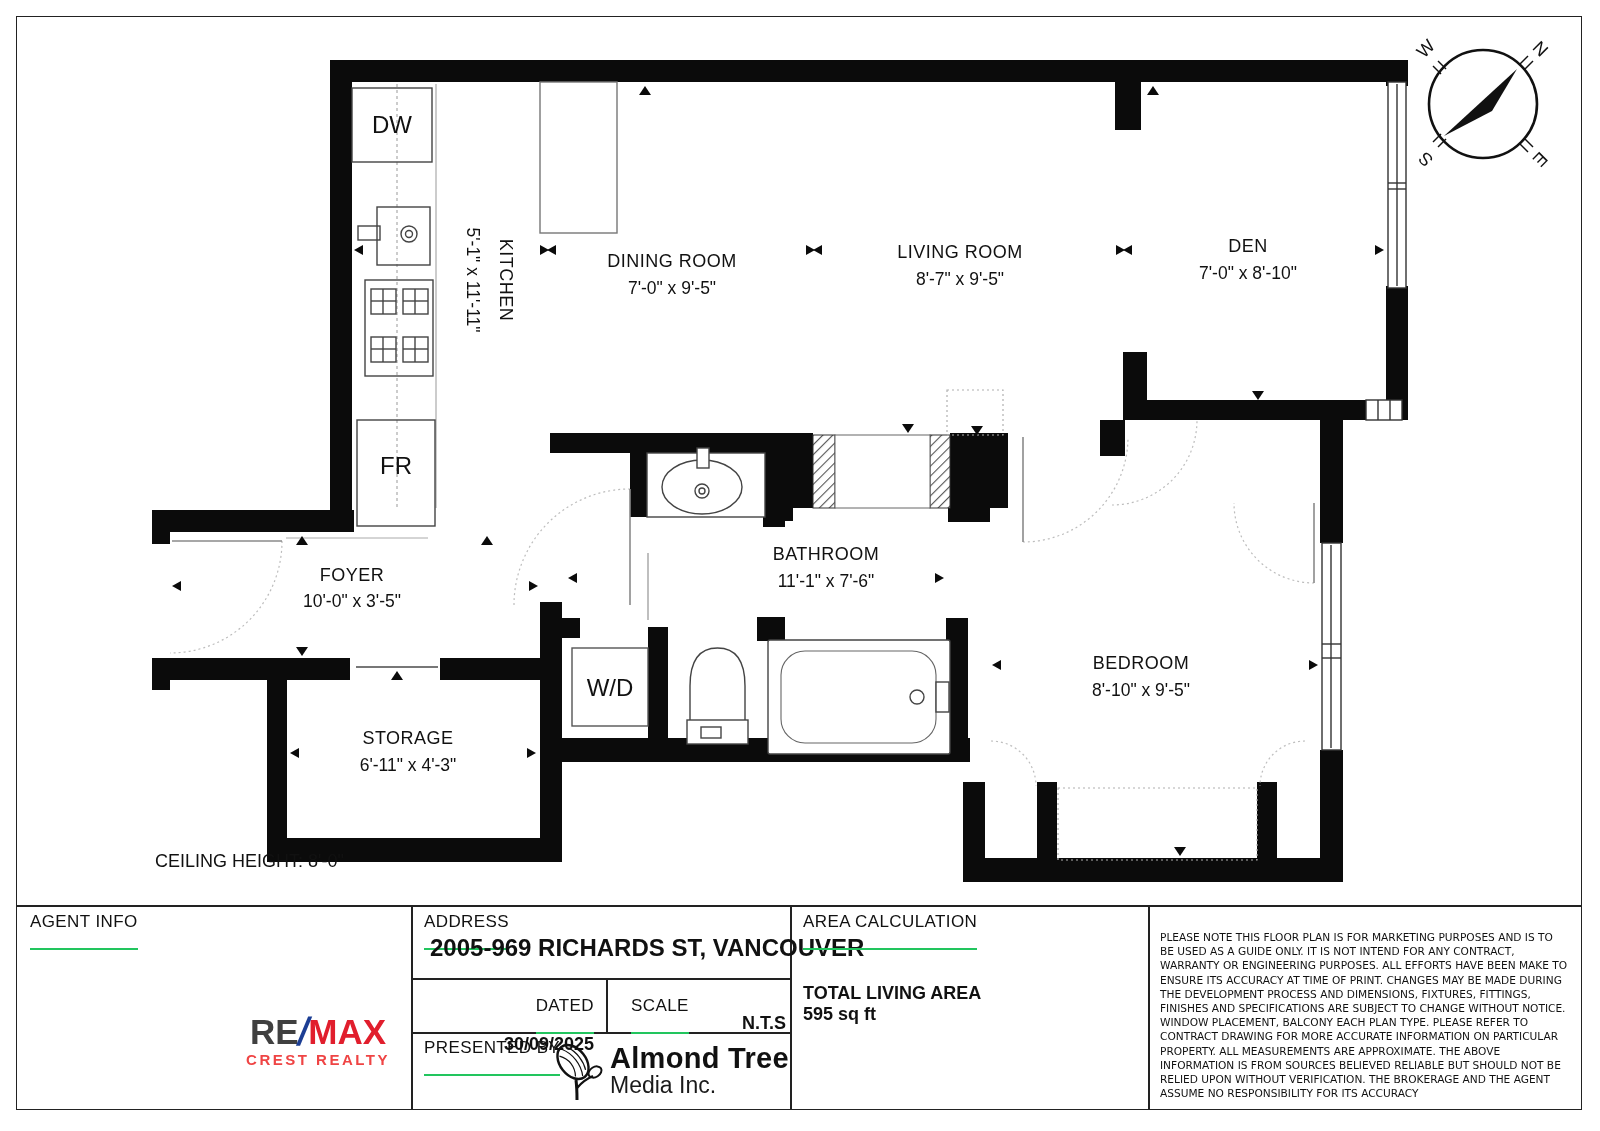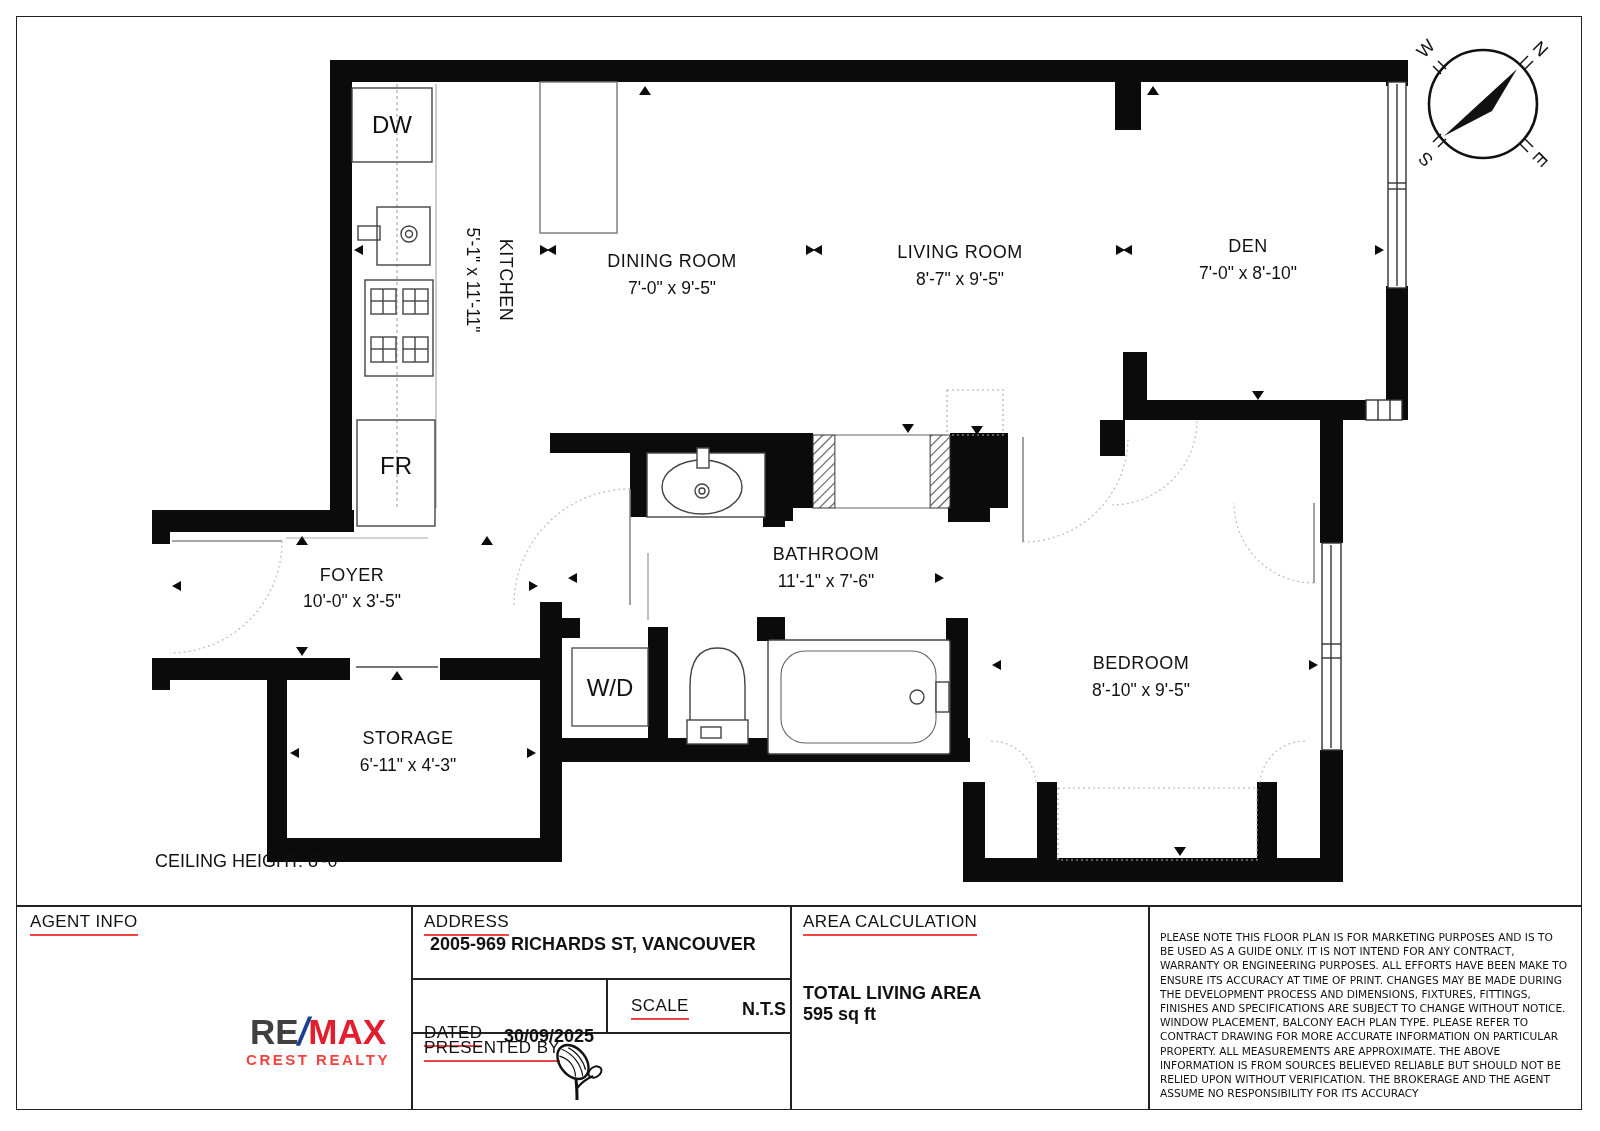--- a/index.html
+++ b/index.html
@@ -10,27 +10,27 @@
   svg text{font-family:"Liberation Sans",sans-serif;}
   .room-name{font-size:18px;letter-spacing:.5px;fill:#111;}
   .room-dims{font-size:17.5px;fill:#111;}
   .fix-label{font-size:24px;fill:#111;}
   .ceil{font-size:18px;fill:#111;}
   .compass-letter{font-size:18px;fill:#111;}
 
   
   .tb-line{position:absolute;background:#222;}
   .tb-header{display:inline-block;font-size:17px;letter-spacing:.4px;color:#111;
-      border-bottom:2px solid #ef4444;padding-bottom:2px;}
+      border-bottom:2px solid #22c55e;padding-bottom:16px;}
   #agent-block{position:absolute;left:30px;top:962px;font-size:17px;font-weight:bold;line-height:26px;}
   #remax-logo{position:absolute;left:243px;top:1014px;width:150px;text-align:center;}
   #remax-word{font-size:35px;font-weight:800;line-height:36px;white-space:nowrap;}
   #remax-slash{display:inline-block;transform:skewX(-14deg) scaleY(1.12);font-weight:800;}
   #remax-sub{font-size:15px;font-weight:700;letter-spacing:2.5px;margin-top:1px;}
-  #address-value{position:absolute;left:430px;top:934px;font-size:18px;font-weight:bold;}
+  #address-value{position:absolute;left:430px;top:934px;font-size:24px;font-weight:bold;}
   .cell-label-row{position:absolute;display:flex;justify-content:space-between;align-items:flex-end;box-sizing:border-box;}
   .cell-label-row .val{font-weight:bold;font-size:18px;}
   #almond-logo{position:absolute;left:552px;top:1038px;display:flex;align-items:center;gap:6px;}
   #almond-text .l1{font-size:29px;font-weight:800;line-height:30px;letter-spacing:.3px;}
   #almond-text .l2{font-size:23px;font-weight:400;line-height:25px;color:#1a1a1a;}
   #total-row{position:absolute;left:803px;top:983px;width:320px;display:flex;justify-content:space-between;flex-direction:column;}
   #total-row span{font-size:18px;font-weight:bold;}
   #disclaimer{position:absolute;left:1160px;top:930px;width:408px;font-family:"DejaVu Sans",sans-serif;
       font-size:10.6px;line-height:1.34;color:#111;}
 </style>
@@ -277,41 +277,45 @@
   <span class="tb-header" style="position:absolute;left:30px;top:912px;">AGENT INFO</span>
   <div id="remax-logo">
     <div id="remax-word">
       <span style="color:#404040">RE</span><span id="remax-slash" style="color:#1C3E94">/</span><span style="color:#E11E2D">MAX</span>
     </div>
     <div id="remax-sub" style="color:#ef4444">CREST REALTY</div>
   </div>
 
   <span class="tb-header" style="position:absolute;left:424px;top:912px;">ADDRESS</span>
   <div id="address-value">2005-969 RICHARDS ST, VANCOUVER</div>
-  <div class="cell-label-row" style="left:424px;top:1023px;width:170px;">
+  <div class="cell-label-row" style="left:424px;top:996px;width:170px;flex-direction:column;">
     <span class="tb-header">DATED</span>
     <span class="val">30/09/2025</span>
   </div>
   <div class="cell-label-row" style="left:631px;top:996px;width:155px;align-items:flex-end;">
     <span class="tb-header">SCALE</span>
     <span class="val">N.T.S</span>
   </div>
   <span class="tb-header" style="position:absolute;left:424px;top:1038px;">PRESENTED BY</span>
   <div id="almond-logo">
     <svg width="52" height="64" viewBox="0 0 52 64">
       <g transform="translate(21,24) rotate(-38)" fill="none" stroke="#111">
         <ellipse rx="13" ry="19" stroke-width="2.4"></ellipse>
         <path d="M -7 -13 C -1 -5 -1 5 -7 13" stroke-width="1.2"></path>
         <path d="M -1 -17 C 5 -7 5 7 -1 17" stroke-width="1.2"></path>
         <path d="M 5 -14 C 9 -6 9 6 5 14" stroke-width="1.2"></path>
       </g>
       <path d="M 24 42 C 25 50 25 55 25 62" fill="none" stroke="#111" stroke-width="3"></path>
       <path d="M 25 50 C 30 44 34 41 41 38" fill="none" stroke="#111" stroke-width="2.4"></path>
       <ellipse cx="43" cy="34" rx="7" ry="5" transform="rotate(-32 43 34)" fill="none" stroke="#111" stroke-width="2"></ellipse>
     </svg>
+    <div id="almond-text">
+      <div class="l1">Almond Tree</div>
+      <div class="l2">Media Inc.</div>
+    </div>
   </div>
 
   <span class="tb-header" style="position:absolute;left:803px;top:912px;">AREA CALCULATION</span>
   <div id="total-row">
     <span>TOTAL LIVING AREA</span>
     <span>595 sq ft</span>
   </div>
 
   <div id="disclaimer">PLEASE NOTE THIS FLOOR PLAN IS FOR MARKETING PURPOSES AND IS TO BE USED AS A GUIDE ONLY. IT IS NOT INTEND FOR ANY CONTRACT, WARRANTY OR ENGINEERING PURPOSES. ALL EFFORTS HAVE BEEN MAKE TO ENSURE ITS ACCURACY AT TIME OF PRINT. CHANGES MAY BE MADE DURING THE DEVELOPMENT PROCESS AND DIMENSIONS, FIXTURES, FITTINGS, FINISHES AND SPECIFICATIONS ARE SUBJECT TO CHANGE WITHOUT NOTICE. WINDOW PLACEMENT, BALCONY EACH PLAN TYPE. PLEASE REFER TO CONTRACT DRAWING FOR MORE ACCURATE INFORMATION ON PARTICULAR PROPERTY. ALL MEASUREMENTS ARE APPROXIMATE. THE ABOVE INFORMATION IS FROM SOURCES BELIEVED RELIABLE BUT SHOULD NOT BE RELIED UPON WITHOUT VERIFICATION. THE BROKERAGE AND THE AGENT ASSUME NO RESPONSIBILITY FOR ITS ACCURACY</div>
 </div>

